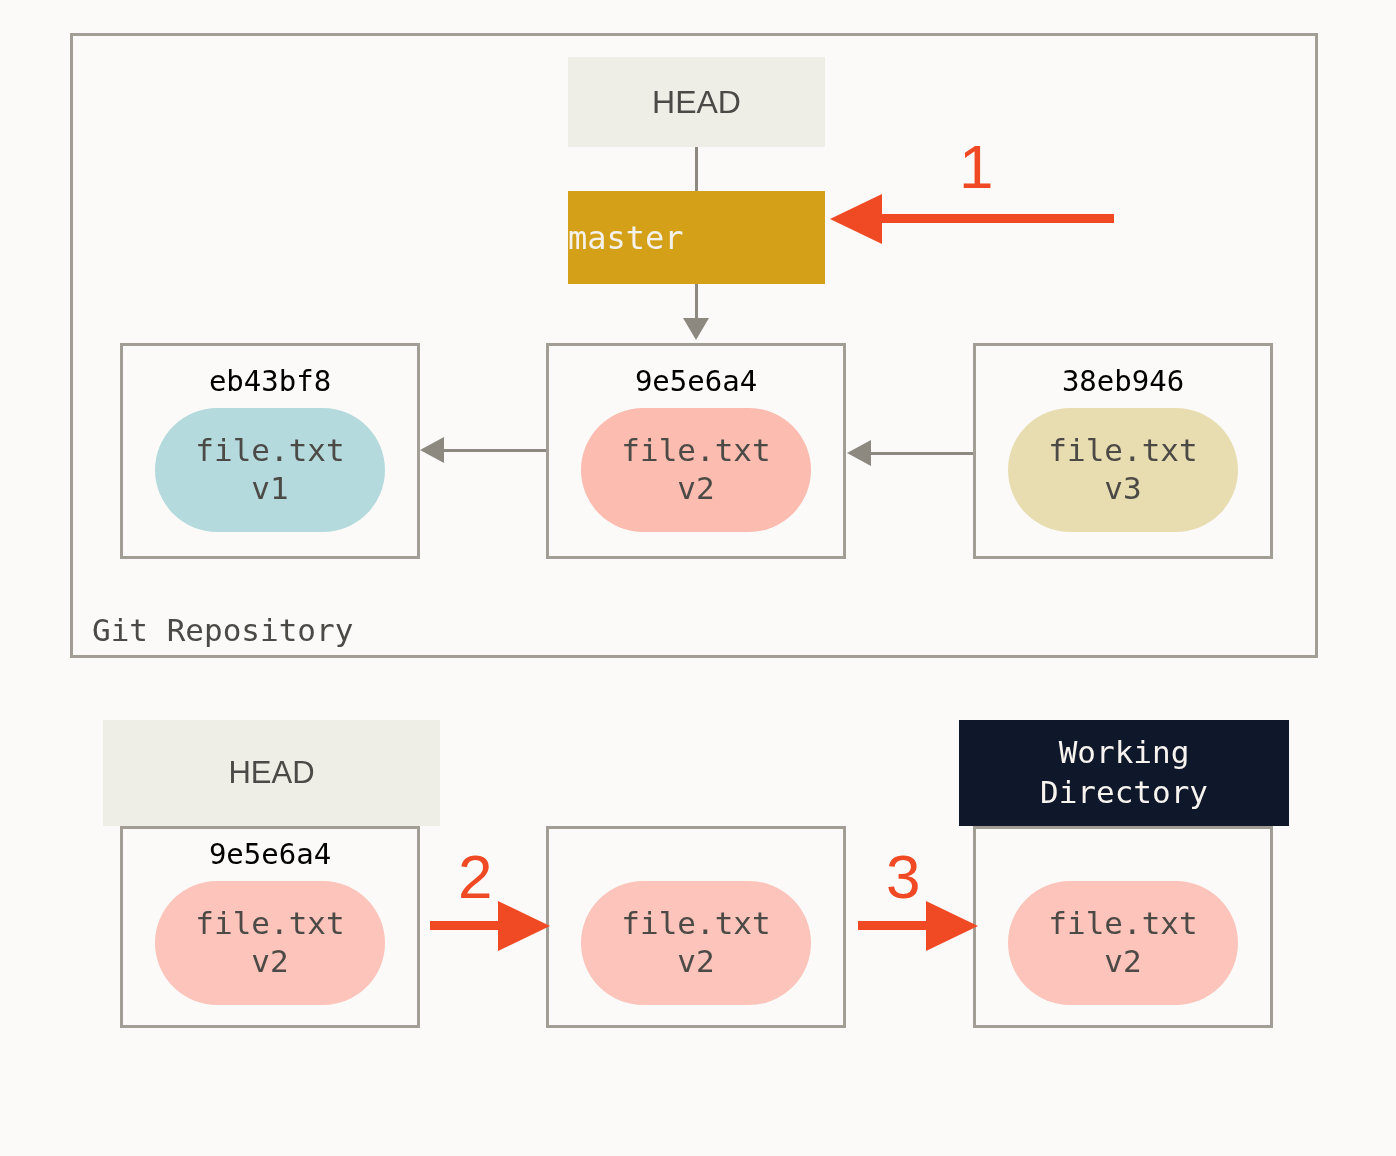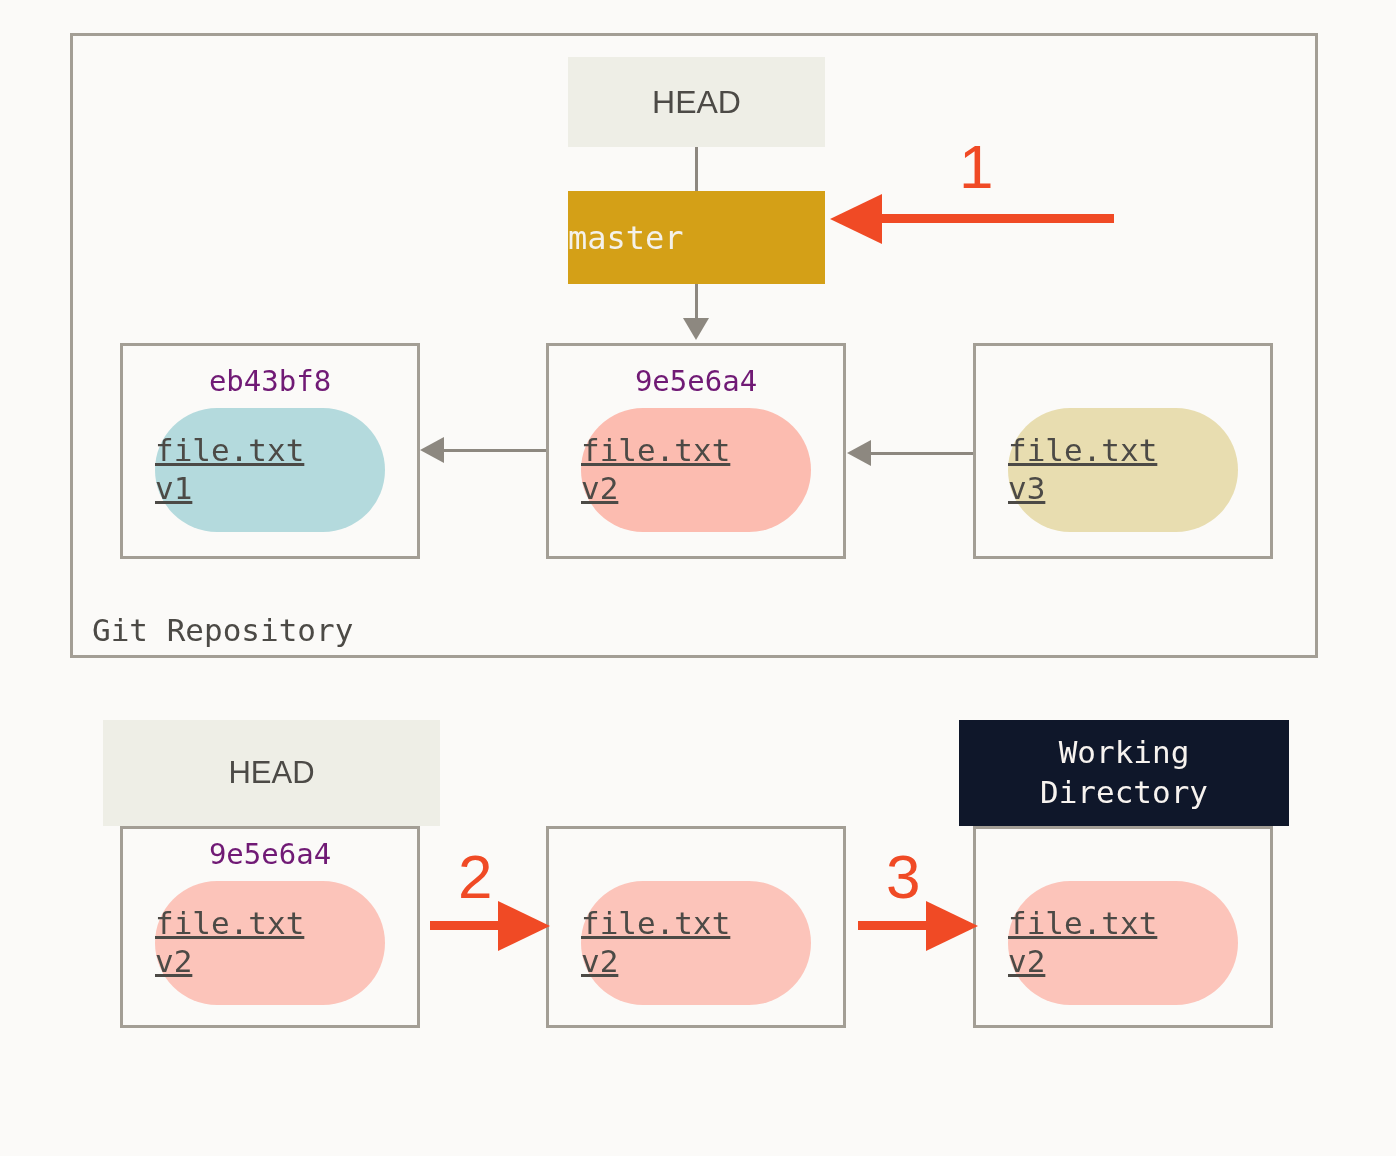--- a/index.html
+++ b/index.html
@@ -106,36 +106,36 @@
     background: #fbfaf8;
     box-sizing: border-box;
   }
   .commit-hash {
     position: absolute;
     left: 0; right: 0;
     top: 18px;
     text-align: center;
     font-family: "DejaVu Sans Mono", monospace;
     font-size: 29px;
-    color: #701a75;
+    color: #000000;
   }
   .blob {
     position: absolute;
     left: 50%;
     transform: translateX(-50%);
     border-radius: 62px;
     display: flex;
     flex-direction: column;
+    align-items: center;
     justify-content: center;
     font-family: "DejaVu Sans Mono", monospace;
     font-size: 31px;
     color: #4c4a46;
     line-height: 1.22;
     box-sizing: border-box;
-    text-decoration: underline;
   }
 
   
   .red-line {
     position: absolute;
     height: 9px;
     background: #f04a25;
   }
   .red-head-left {
     position: absolute;
@@ -221,20 +221,21 @@
 
   <div class="commit-box" style="left:546px; top:343px; width:300px; height:216px;">
     <div class="commit-hash">9e5e6a4</div>
     <div class="blob" style="top:62px; width:230px; height:124px; background:#fcbcb0;">
       <span>file.txt</span>
       <span>v2</span>
     </div>
   </div>
 
   <div class="commit-box" style="left:973px; top:343px; width:300px; height:216px;">
+    <div class="commit-hash">38eb946</div>
     <div class="blob" style="top:62px; width:230px; height:124px; background:#e8ddb0;">
       <span>file.txt</span>
       <span>v3</span>
     </div>
   </div>
 
   <div class="h-line abs" style="left:444px; top:449px; width:102px;"></div>
   <div class="h-arrowhead-left abs" style="left:420px; top:437px;"></div>
 
   <div class="h-line abs" style="left:871px; top:452px; width:102px;"></div>

